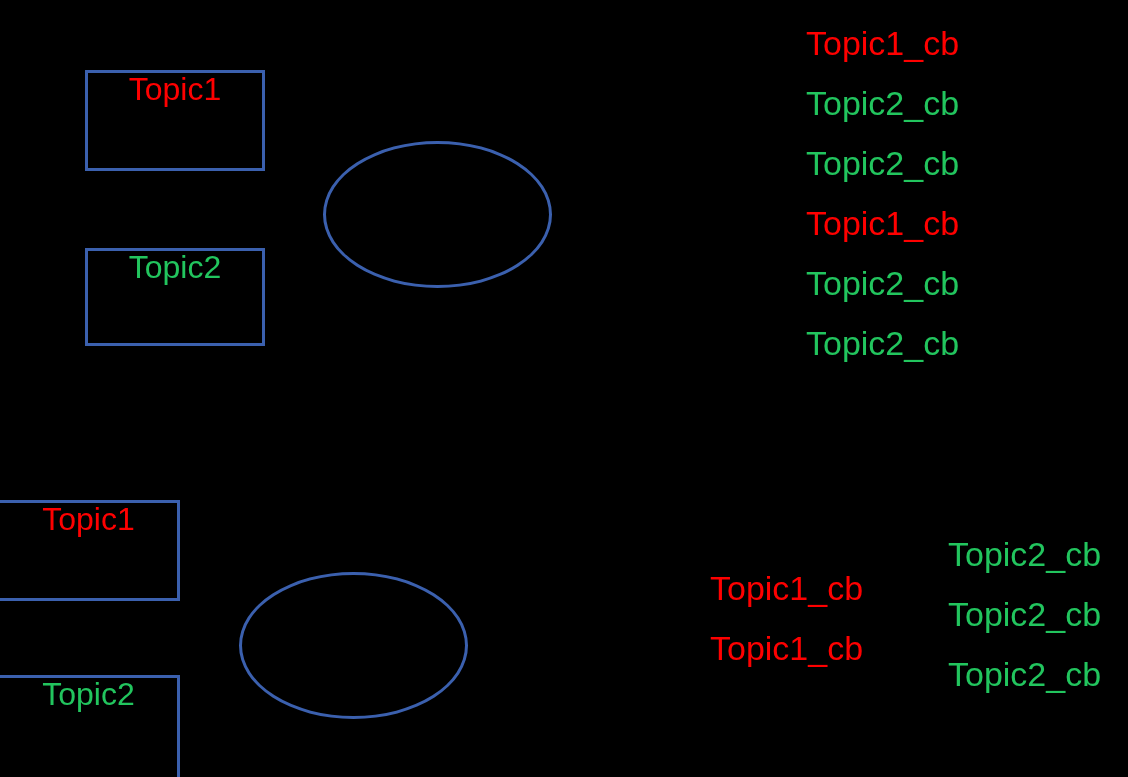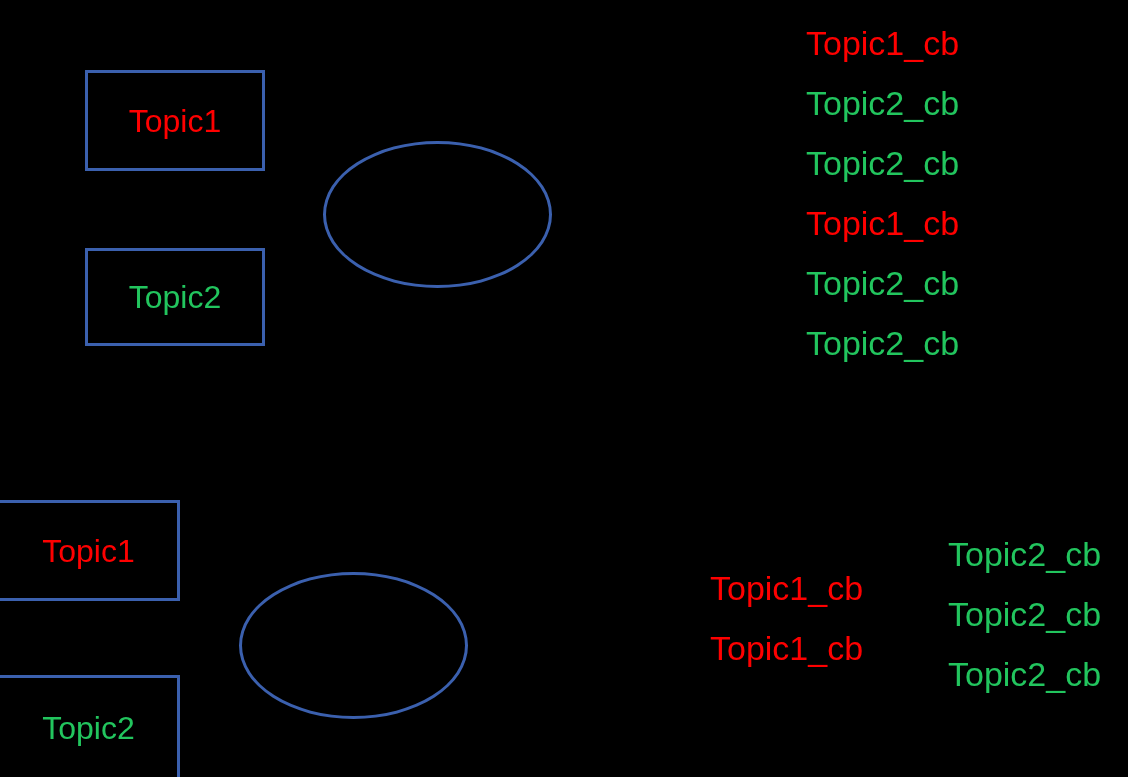--- a/index.html
+++ b/index.html
@@ -16,21 +16,21 @@
     font-family: "Liberation Sans", sans-serif;
   }
 
   
   .topic-box {
     position: absolute;
     box-sizing: border-box;
     border: 3px solid #3b60ae;
     background: transparent;
     display: flex;
-    align-items: center;
+    align-items: flex-start;
     justify-content: center;
   }
   .topic-box-label {
     font-size: 32px;
     line-height: 1;
     letter-spacing: 0px;
     white-space: nowrap;
   }
   .red-text   { color: #ff0000; }
   .blue-text  { color: #22c55e; }

